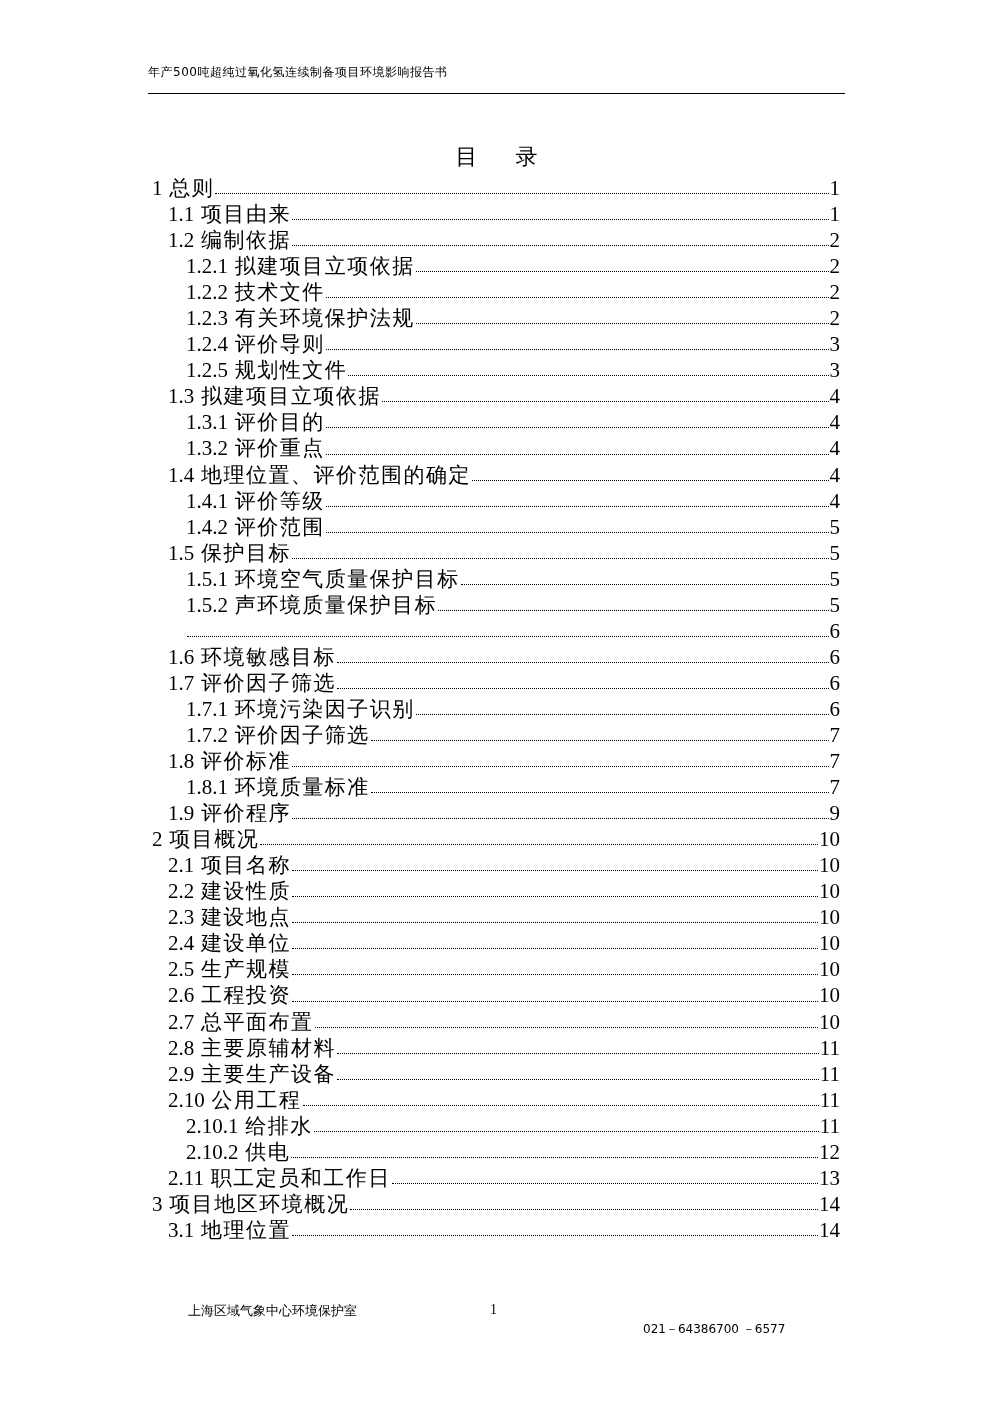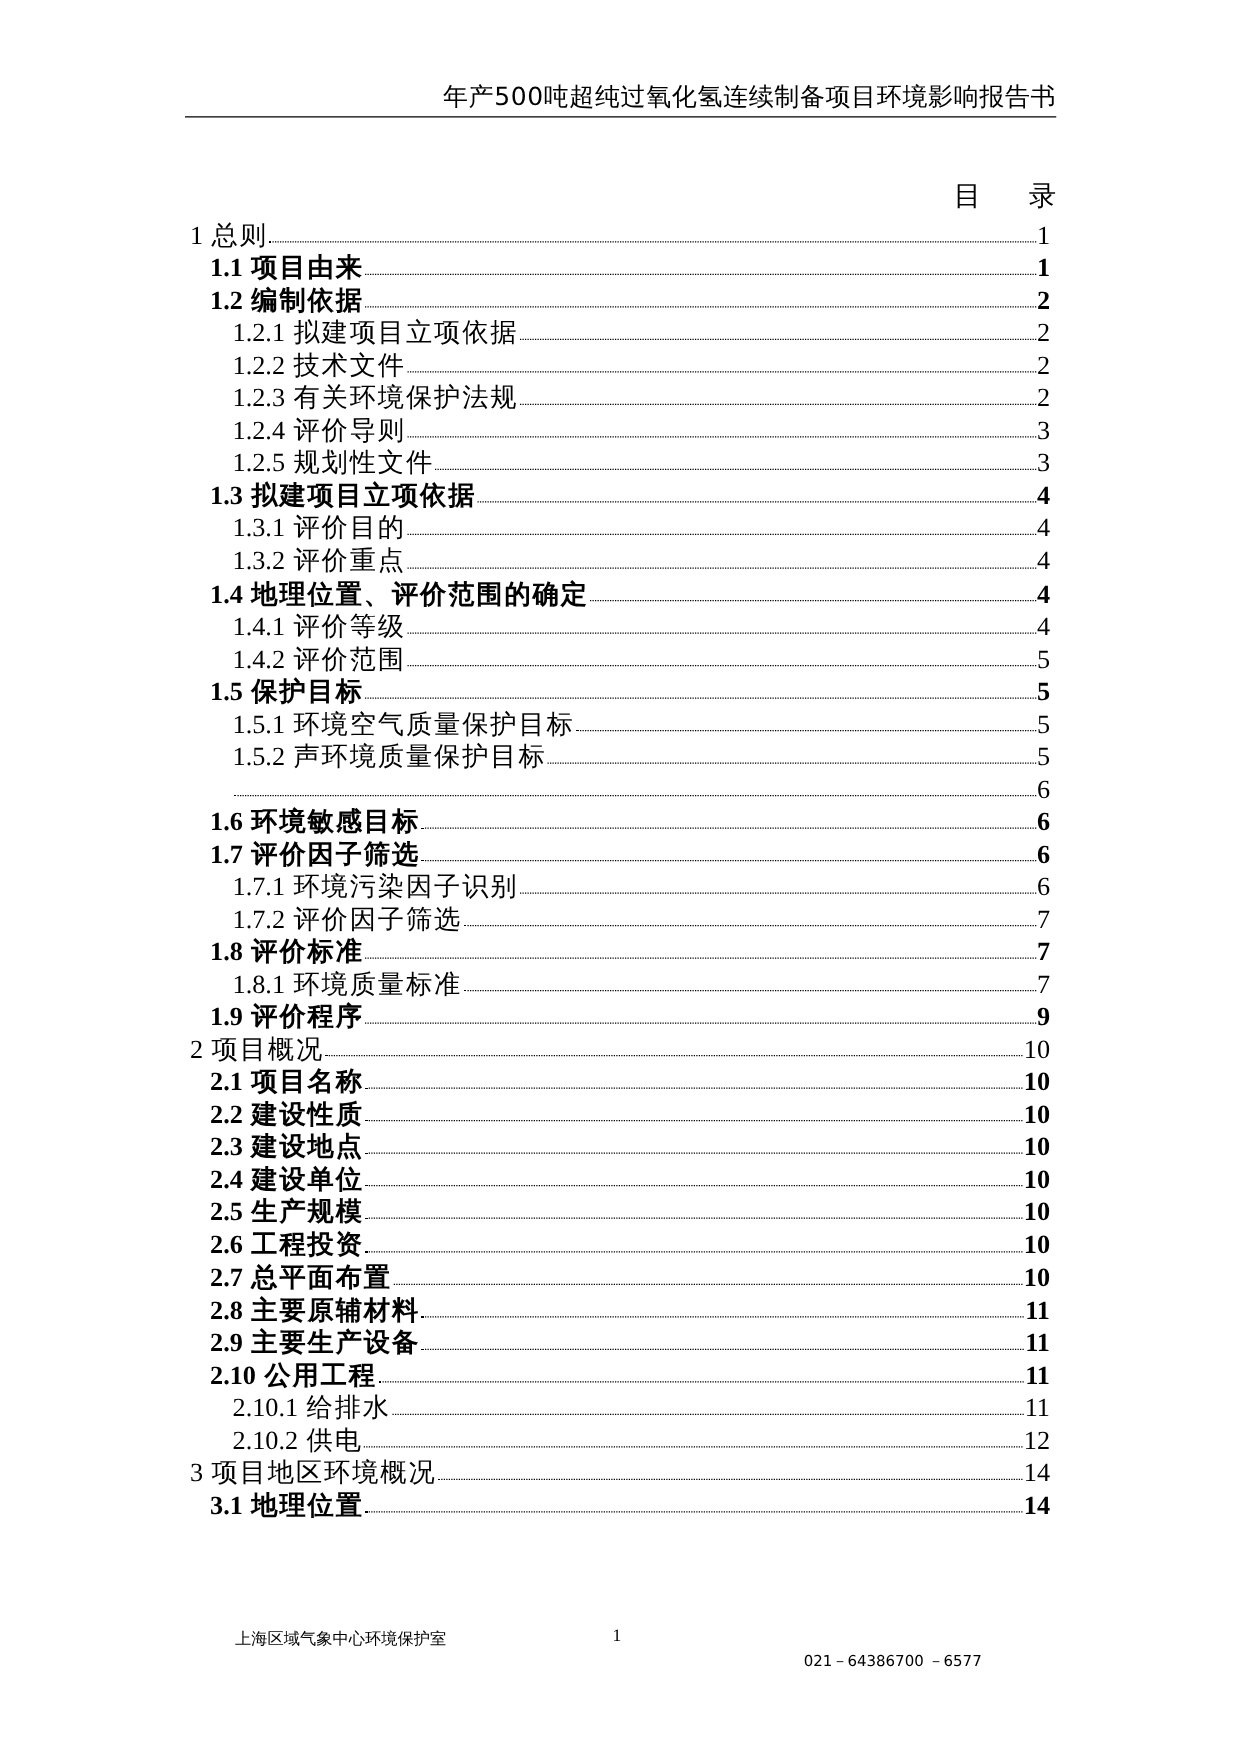--- a/index.html
+++ b/index.html
@@ -2,42 +2,42 @@
 <html><head>
 <meta charset="utf-8">
 <style>
   html, body { margin: 0; padding: 0; background: #ffffff; }
   body {
     width: 993px; height: 1404px; position: relative; overflow: hidden;
     font-family: "Liberation Serif", "DejaVu Serif", serif; color: #000;
   }
   .header {
     position: absolute; left: 148px; top: 64px; width: 697px;
-    text-align: right; font-size: 20px; letter-spacing: 0.5px;
+    text-align: left; font-size: 12px; letter-spacing: 0.5px;
     font-family: "DejaVu Sans", sans-serif;
   }
   .header-rule {
     position: absolute; left: 148px; top: 93px; width: 697px; height: 0;
     border-top: 1px solid #000;
   }
   .toc-title {
     position: absolute; left: 148px; top: 142px; width: 697px;
-    text-align: right; font-size: 22px; letter-spacing: 0;
+    text-align: center; font-size: 22px; letter-spacing: 0;
   }
   .toc-title span { display: inline-block; }
   .toc-title .gap { width: 38px; }
   .toc {
     position: absolute; left: 148px; top: 175px; width: 692px;
   }
   .toc-row {
     display: flex; align-items: center; height: 26.05px; line-height: 26px;
     font-size: 21px; white-space: nowrap;
   }
   .toc-row.l1 { padding-left: 4px; }
-  .toc-row.l2 { padding-left: 20px; font-weight: bold; }
+  .toc-row.l2 { padding-left: 20px; }
   .toc-row.l3 { padding-left: 38px; }
   .toc-label { flex: 0 0 auto; letter-spacing: 1.5px; }
   .toc-num { letter-spacing: 0; }
   .toc-leader {
     flex: 1 1 auto; overflow: hidden; margin: 0 1px;
     border-bottom: 1.5px dotted #000; height: 0; align-self: flex-end;
     margin-bottom: 7px;
   }
   .toc-page { flex: 0 0 auto; text-align: right; }
   .footer {
@@ -241,20 +241,25 @@
     <div class="toc-row l3">
       <span class="toc-label"><span class="toc-num">2.10.1</span><span> </span><span>给排水</span></span>
       <span class="toc-leader"></span>
       <span class="toc-page">11</span>
     </div>
     <div class="toc-row l3">
       <span class="toc-label"><span class="toc-num">2.10.2</span><span> </span><span>供电</span></span>
       <span class="toc-leader"></span>
       <span class="toc-page">12</span>
     </div>
+    <div class="toc-row l2">
+      <span class="toc-label"><span class="toc-num">2.11</span><span> </span><span>职工定员和工作日</span></span>
+      <span class="toc-leader"></span>
+      <span class="toc-page">13</span>
+    </div>
     <div class="toc-row l1">
       <span class="toc-label"><span class="toc-num">3</span><span> </span><span>项目地区环境概况</span></span>
       <span class="toc-leader"></span>
       <span class="toc-page">14</span>
     </div>
     <div class="toc-row l2">
       <span class="toc-label"><span class="toc-num">3.1</span><span> </span><span>地理位置</span></span>
       <span class="toc-leader"></span>
       <span class="toc-page">14</span>
     </div>

